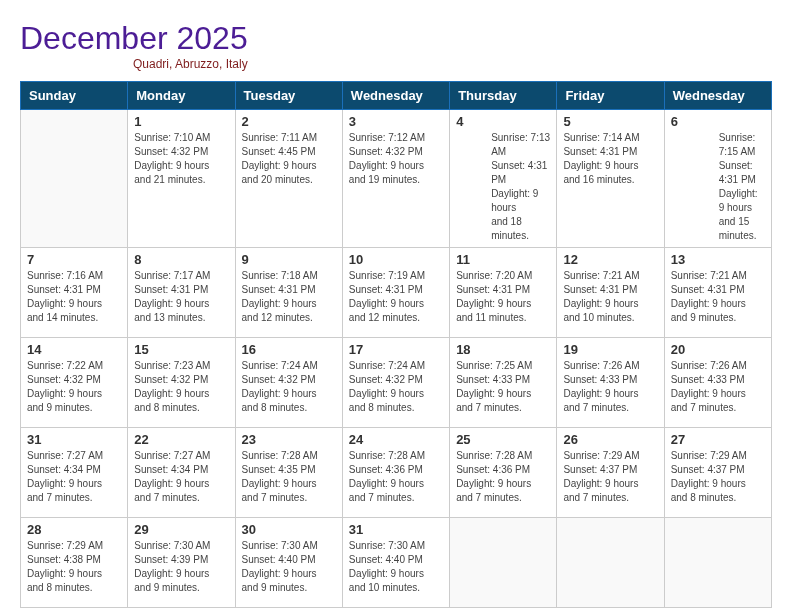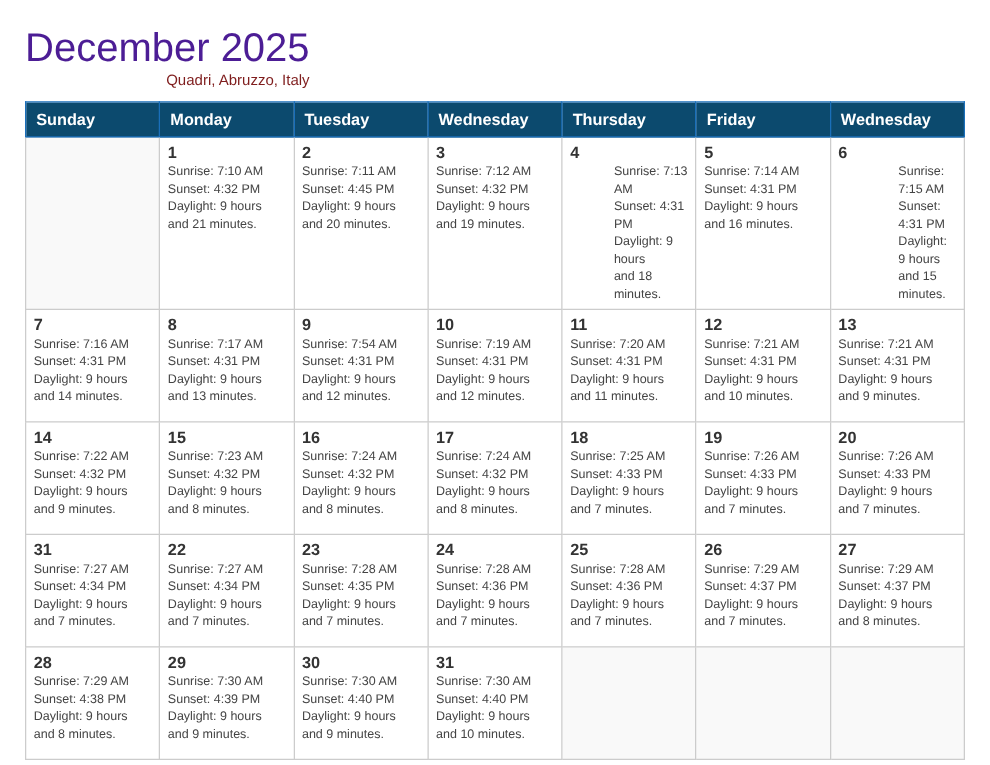--- a/index.html
+++ b/index.html
@@ -161,21 +161,21 @@
         </td>
         <td>
           <div class="day-number">8</div>
           <div class="day-info" style="white-space: pre-line;">Sunrise: 7:17 AM
 Sunset: 4:31 PM
 Daylight: 9 hours
 and 13 minutes.</div>
         </td>
         <td>
           <div class="day-number">9</div>
-          <div class="day-info" style="white-space: pre-line;">Sunrise: 7:54 AM
+          <div class="day-info" style="white-space: pre-line;">Sunrise: 7:18 AM
 Sunset: 4:31 PM
 Daylight: 9 hours
 and 12 minutes.</div>
         </td>
         <td>
           <div class="day-number">10</div>
           <div class="day-info" style="white-space: pre-line;">Sunrise: 7:19 AM
 Sunset: 4:31 PM
 Daylight: 9 hours
 and 12 minutes.</div>

